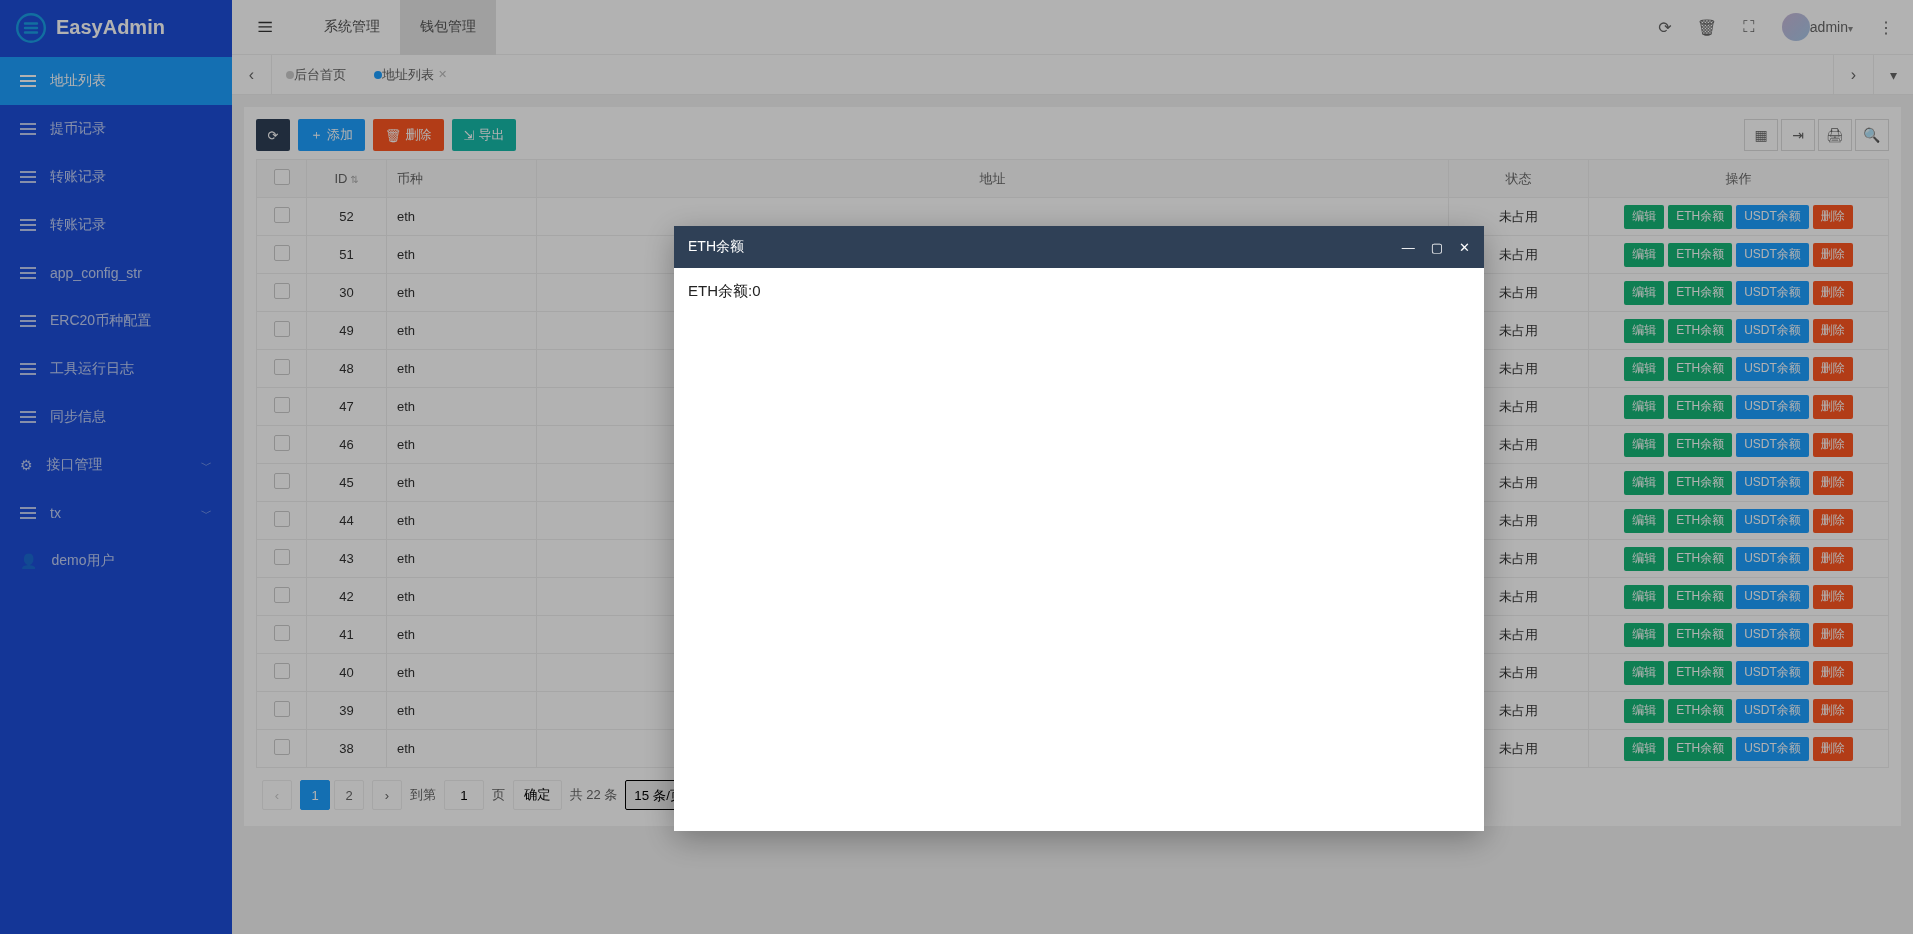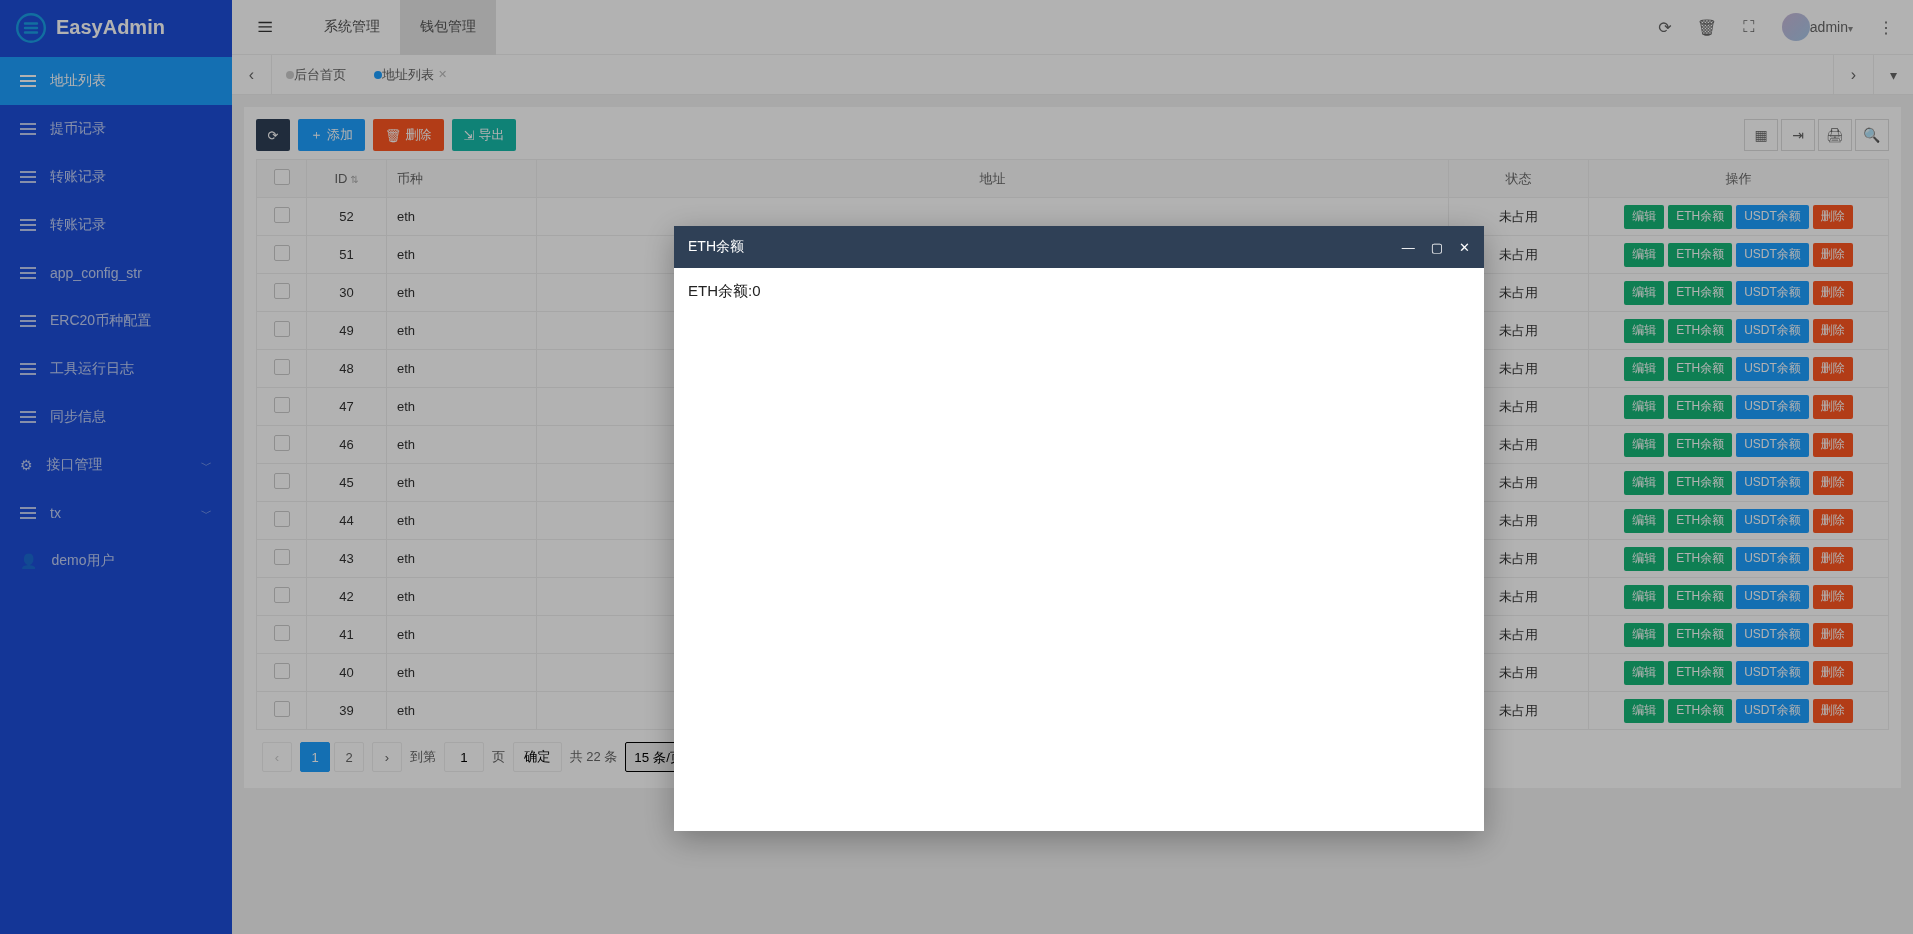--- a/index.html
+++ b/index.html
@@ -312,20 +312,28 @@
                 <td class="center"><button class="act-btn act-green">编辑</button><button class="act-btn act-green">ETH余额</button><button class="act-btn act-blue">USDT余额</button><button class="act-btn act-red">删除</button></td>
               </tr>
               <tr>
                 <td class="center"><span class="chk"></span></td>
                 <td class="center">39</td>
                 <td>eth</td>
                 <td class="center"></td>
                 <td class="center">未占用</td>
                 <td class="center"><button class="act-btn act-green">编辑</button><button class="act-btn act-green">ETH余额</button><button class="act-btn act-blue">USDT余额</button><button class="act-btn act-red">删除</button></td>
               </tr>
+              <tr>
+                <td class="center"><span class="chk"></span></td>
+                <td class="center">38</td>
+                <td>eth</td>
+                <td class="center"></td>
+                <td class="center">未占用</td>
+                <td class="center"><button class="act-btn act-green">编辑</button><button class="act-btn act-green">ETH余额</button><button class="act-btn act-blue">USDT余额</button><button class="act-btn act-red">删除</button></td>
+              </tr>
             </tbody>
         </table>
 
         <div class="pager">
           <div class="pg-btn disabled">‹</div>
           <div id="pg-pages" style="display:flex;gap:4px">
               <div class="pg-btn active">1</div>
               <div class="pg-btn">2</div>
             </div>
           <div class="pg-btn">›</div>

